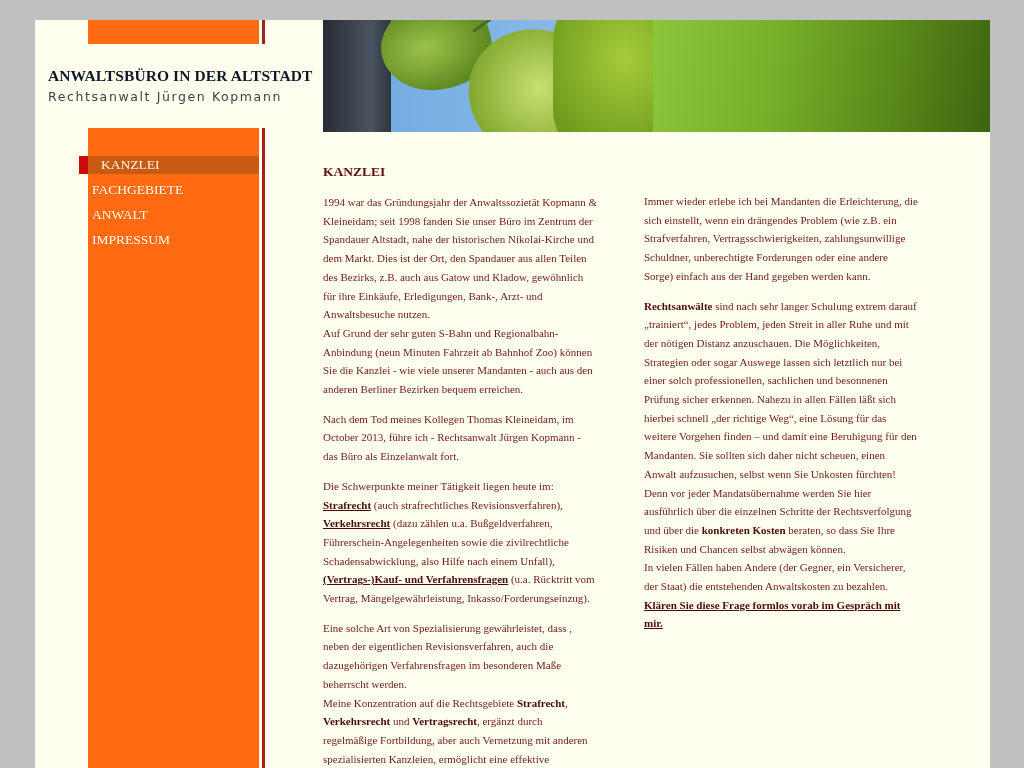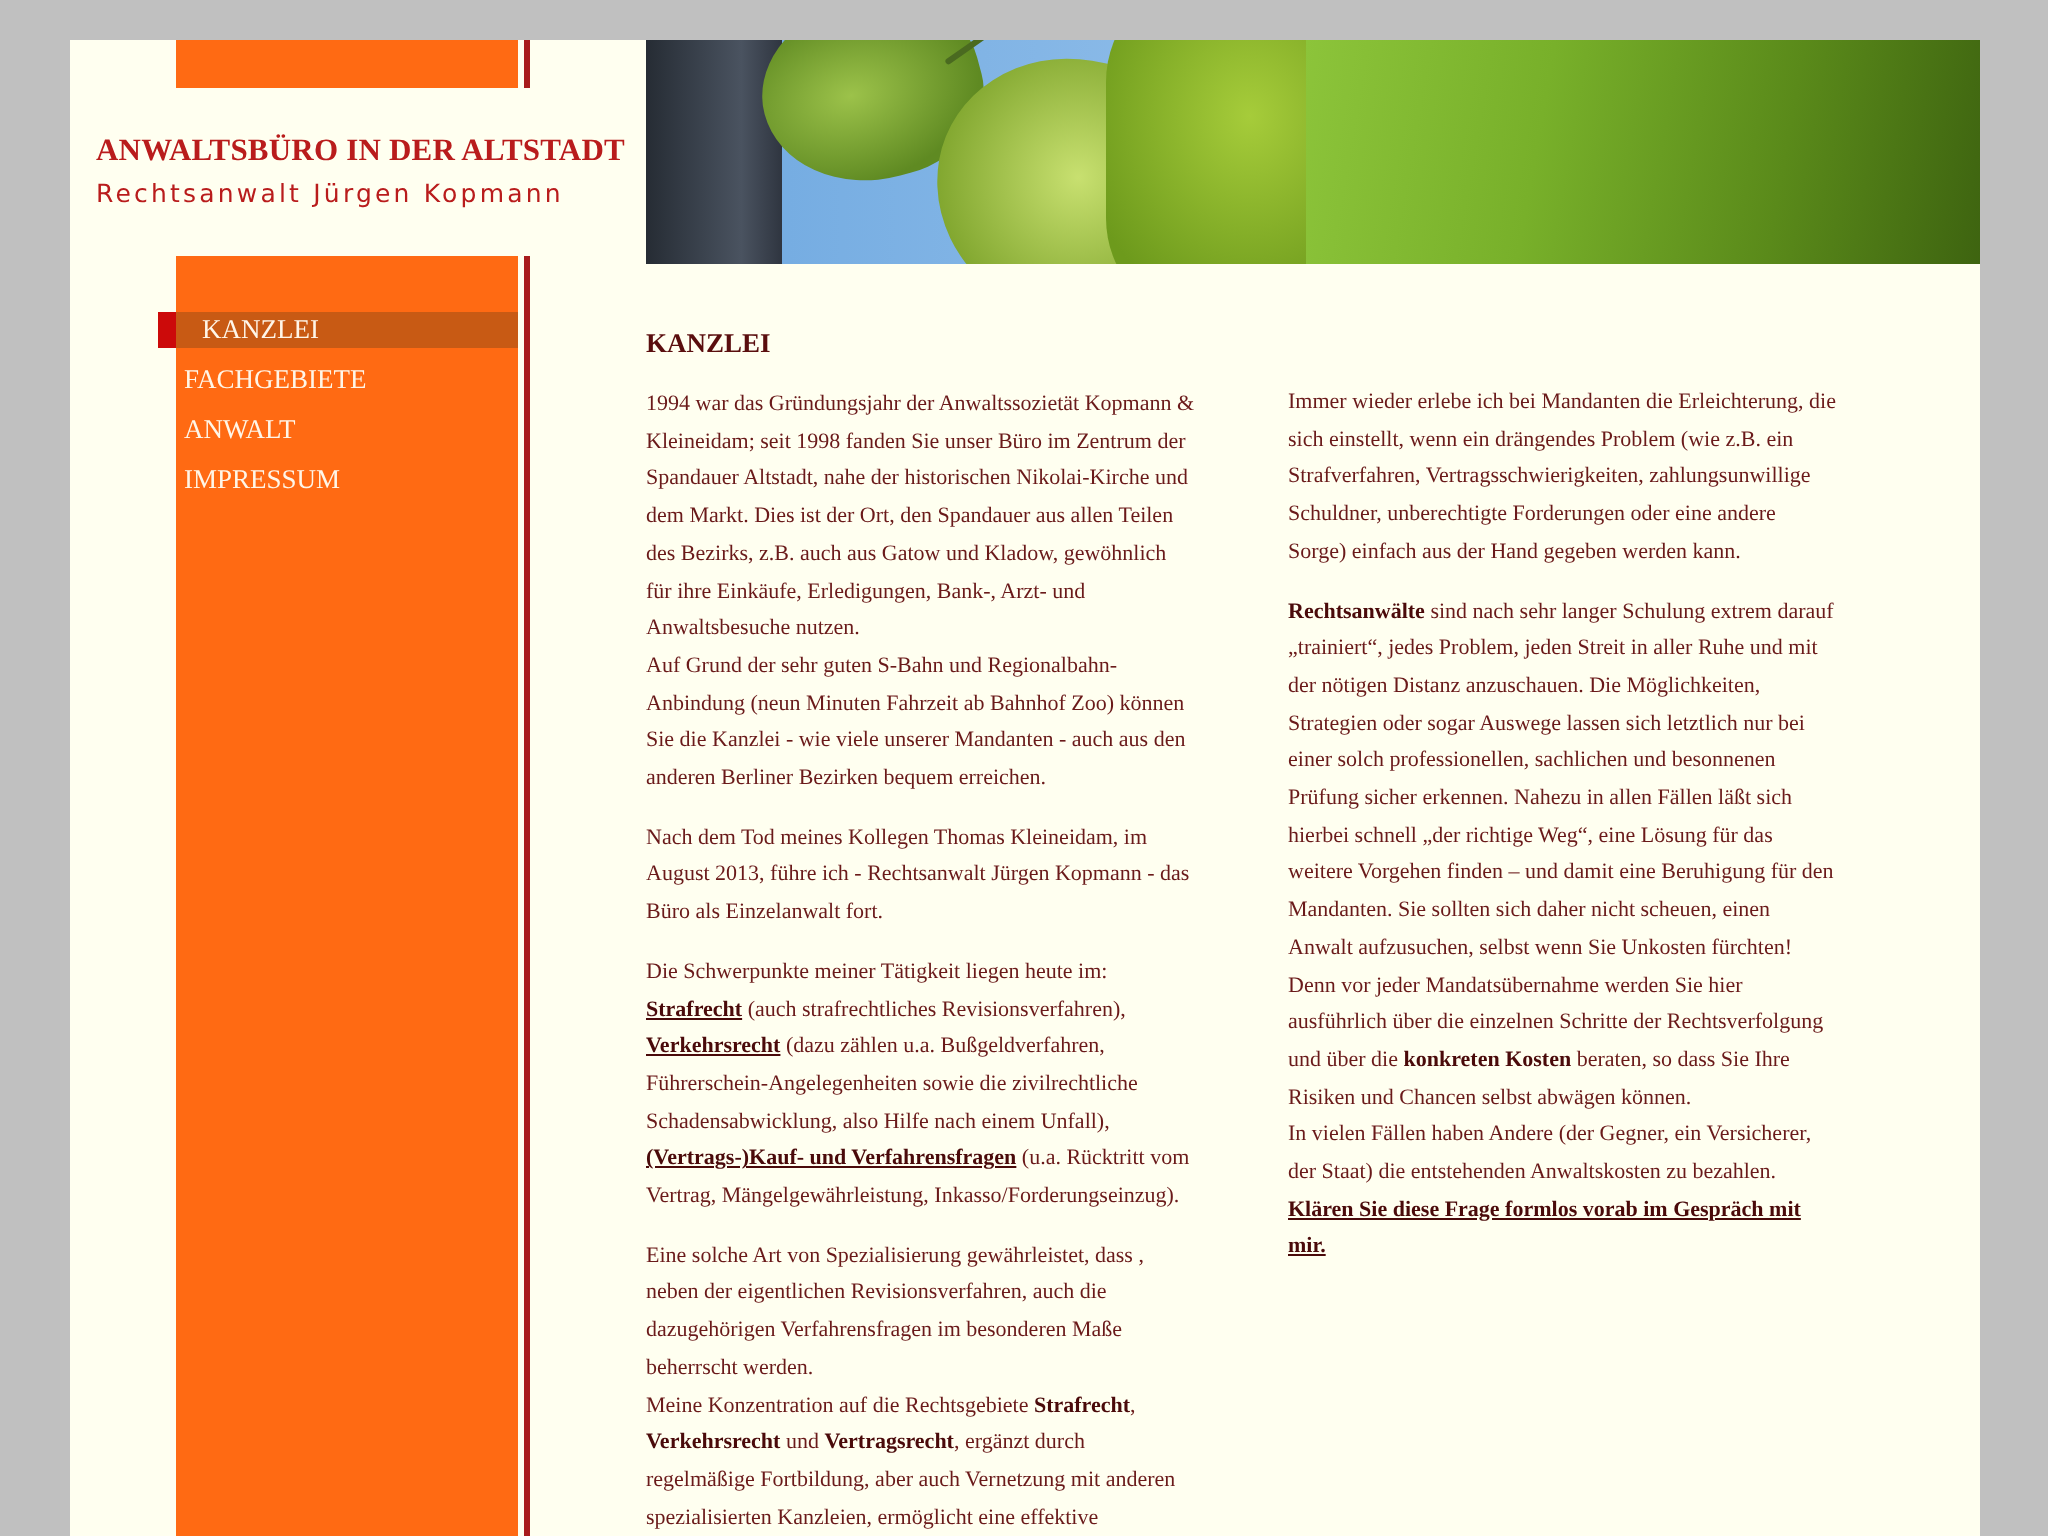--- a/index.html
+++ b/index.html
@@ -19,26 +19,26 @@
   }
   .red-line-top {
     position:absolute; left:227px; top:0; width:3px; height:24px;
     background:#a81c1c;
   }
   .logo {
     position:absolute; left:13px; top:47px; width:280px;
   }
   .logo-title {
     font-family:"Liberation Serif", serif;
-    font-size:15.5px; font-weight:bold; color:#b91c1c;
+    font-size:15.5px; font-weight:bold; color:#0f172a;
     letter-spacing:0.1px; white-space:nowrap;
   }
   .logo-sub {
     font-family:"DejaVu Sans", sans-serif;
-    font-size:12.5px; color:#b91c1c; letter-spacing:1.6px;
+    font-size:12.5px; color:#404040; letter-spacing:1.6px;
     margin-top:4px; white-space:nowrap;
   }
   .header-image {
     position:absolute; left:288px; top:0; width:667px; height:112px;
     overflow:hidden;
     background: linear-gradient(90deg, #6ea8e0 0%, #8cbbe8 40%, #9cc8ee 60%, #87b2da 100%);
   }
   .header-image .post {
     position:absolute; left:0; top:0; width:68px; height:112px;
     background: linear-gradient(90deg,#262c34 0%, #3a424d 40%, #4a5360 70%, #2f3540 100%);
@@ -124,21 +124,21 @@
   </ul>
 
   <div class="content">
     <h1 class="page-title">KANZLEI</h1>
 
     <div class="col left">
       <p>
         <span>1994 war das Gründungsjahr der Anwaltssozietät Kopmann &amp; Kleineidam; seit 1998 fanden Sie unser Büro im Zentrum der Spandauer Altstadt, nahe der historischen Nikolai-Kirche und dem Markt. Dies ist der Ort, den Spandauer aus allen Teilen des Bezirks, z.B. auch aus Gatow und Kladow, gewöhnlich für ihre Einkäufe, Erledigungen, Bank-, Arzt- und Anwaltsbesuche nutzen.</span><br>
         <span>Auf Grund der sehr guten S-Bahn und Regionalbahn-Anbindung (neun Minuten Fahrzeit ab Bahnhof Zoo) können Sie die Kanzlei - wie viele unserer Mandanten - auch aus den anderen Berliner Bezirken bequem erreichen.</span>
       </p>
-      <p>Nach dem Tod meines Kollegen Thomas Kleineidam, im August 2013, führe ich - Rechtsanwalt Jürgen Kopmann - das Büro als Einzelanwalt fort.</p>
+      <p>Nach dem Tod meines Kollegen Thomas Kleineidam, im October 2013, führe ich - Rechtsanwalt Jürgen Kopmann - das Büro als Einzelanwalt fort.</p>
       <p>
         <span>Die Schwerpunkte meiner Tätigkeit liegen heute im:</span><br>
         <a>Strafrecht</a><span> (auch strafrechtliches Revisionsverfahren),</span><br>
         <a>Verkehrsrecht</a><span> (dazu zählen u.a. Bußgeldverfahren, Führerschein-Angelegenheiten sowie die zivilrechtliche Schadensabwicklung, also Hilfe nach einem Unfall),</span><br>
         <a>(Vertrags-)Kauf- und Verfahrensfragen</a><span> (u.a. Rücktritt vom Vertrag, Mängelgewährleistung, Inkasso/Forderungseinzug).</span>
       </p>
       <p>
         <span>Eine solche Art von Spezialisierung gewährleistet, dass , neben der eigentlichen Revisionsverfahren, auch die dazugehörigen Verfahrensfragen im besonderen Maße beherrscht werden.</span><br>
         <span>Meine Konzentration auf die Rechtsgebiete </span><b>Strafrecht</b><span>, </span><b>Verkehrsrecht</b><span> und </span><b>Vertragsrecht</b><span>, ergänzt durch regelmäßige Fortbildung, aber auch Vernetzung mit anderen spezialisierten Kanzleien, ermöglicht eine effektive Fallbearbeitung und</span>
       </p>

